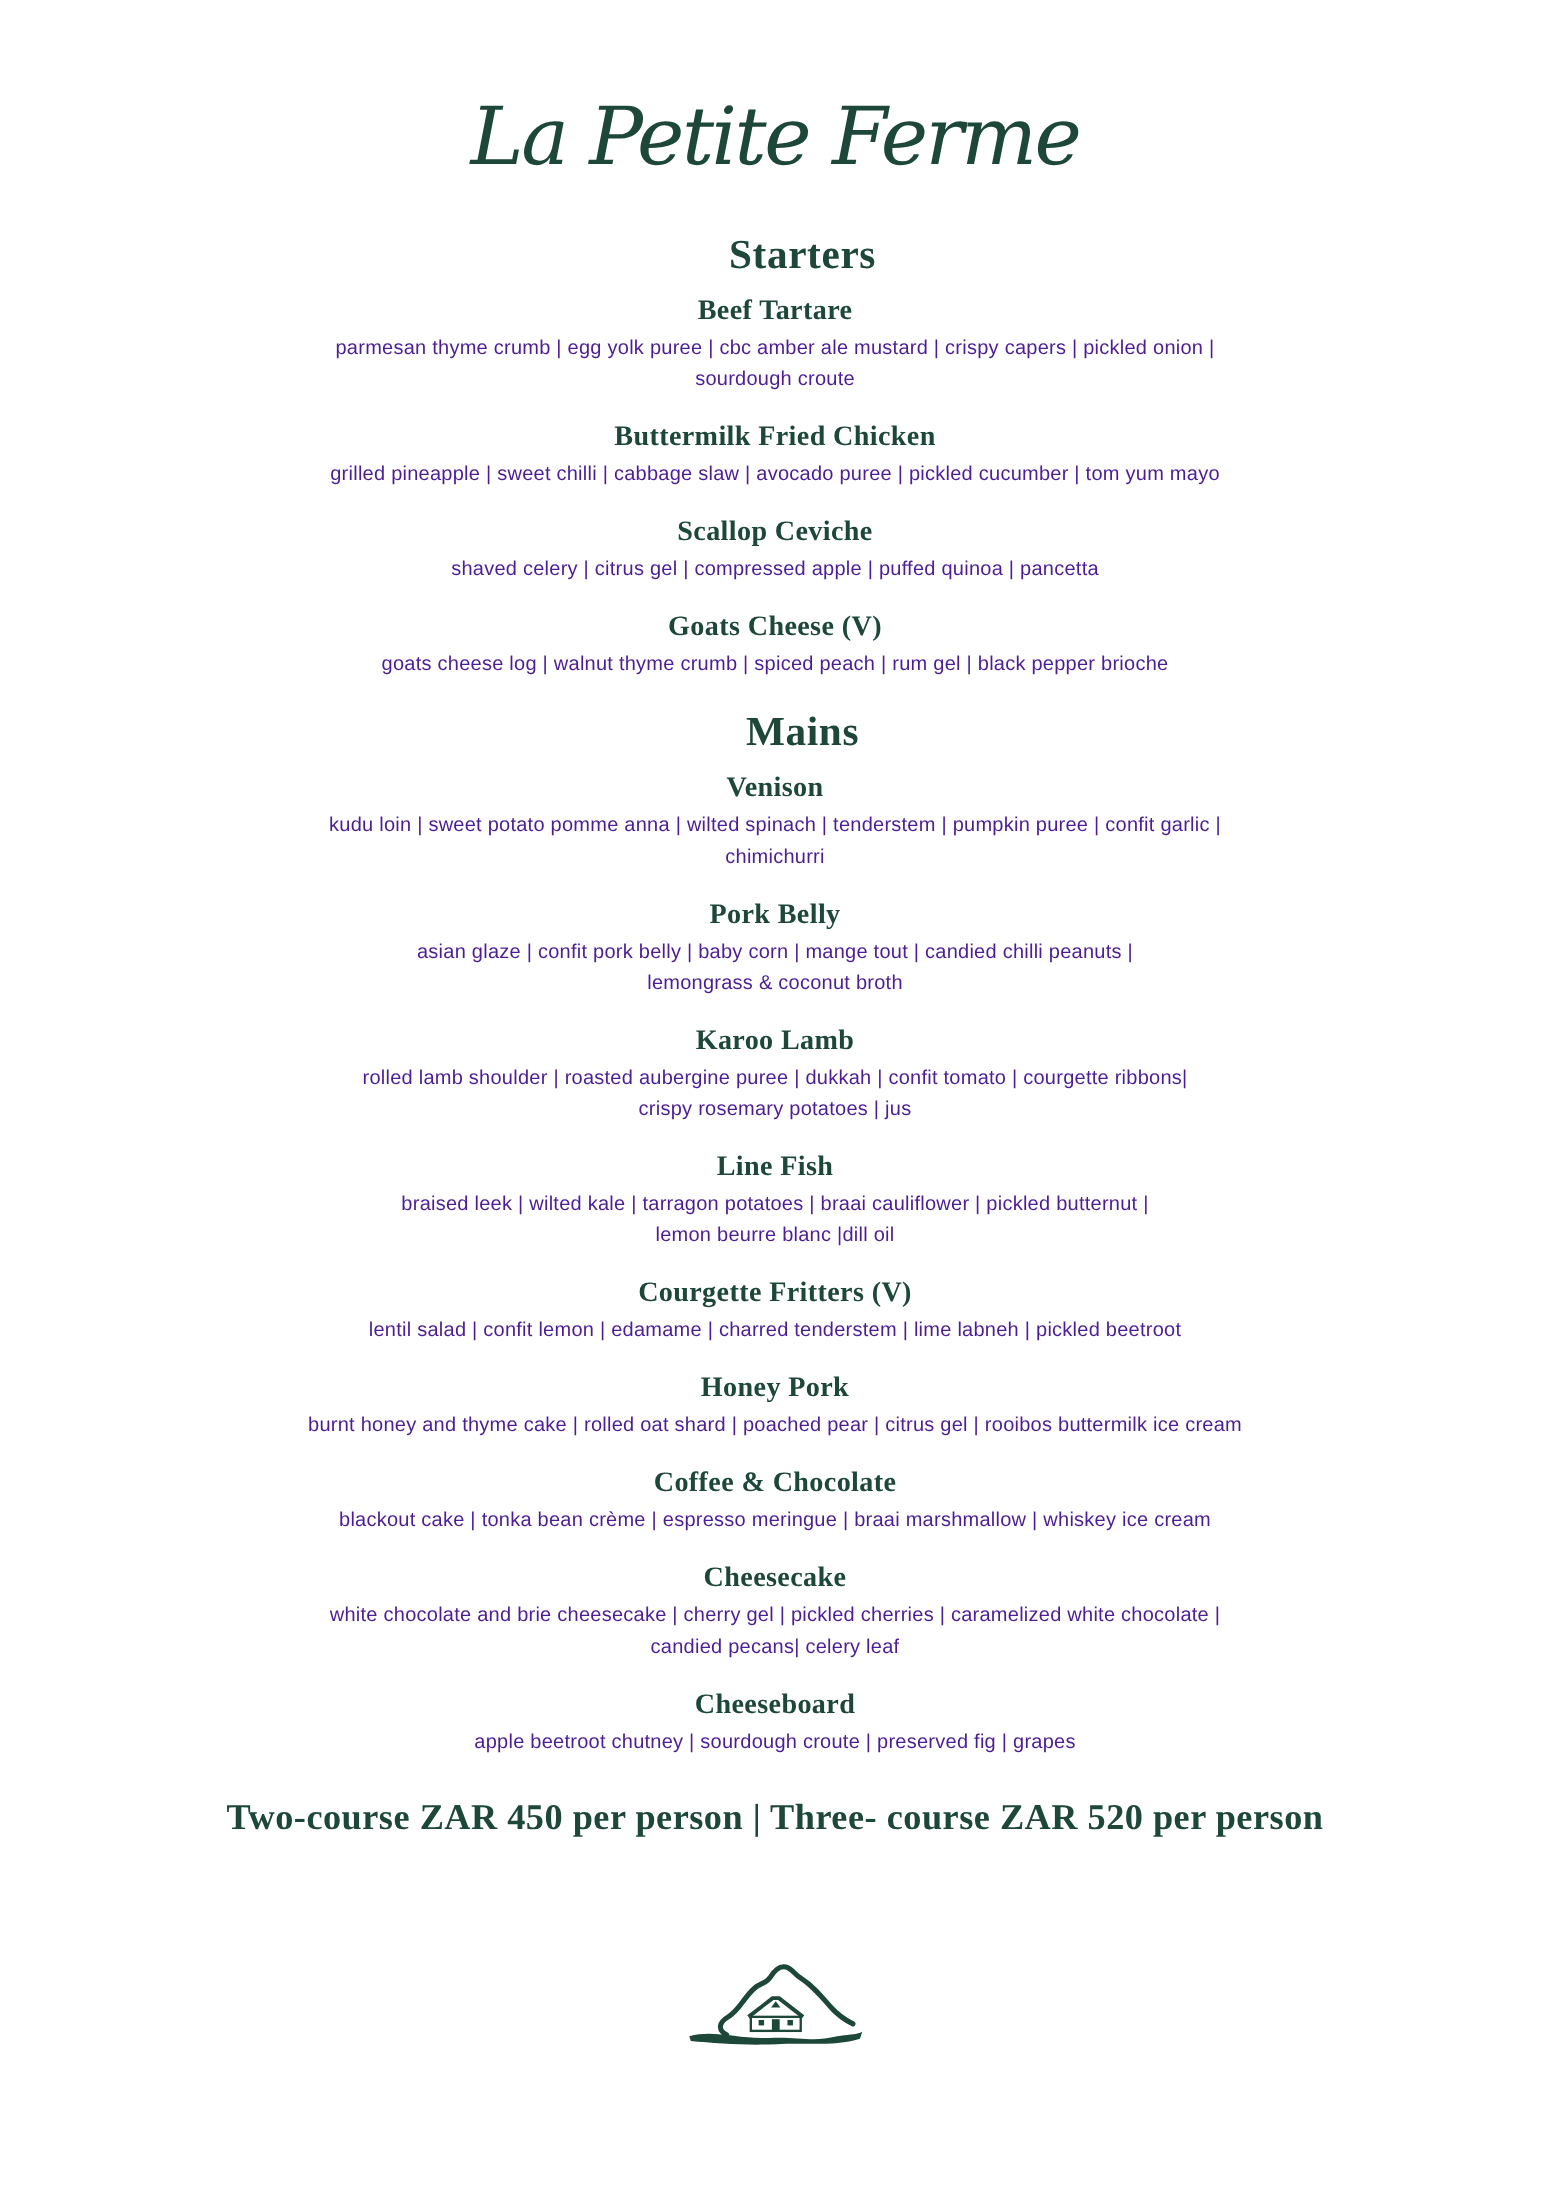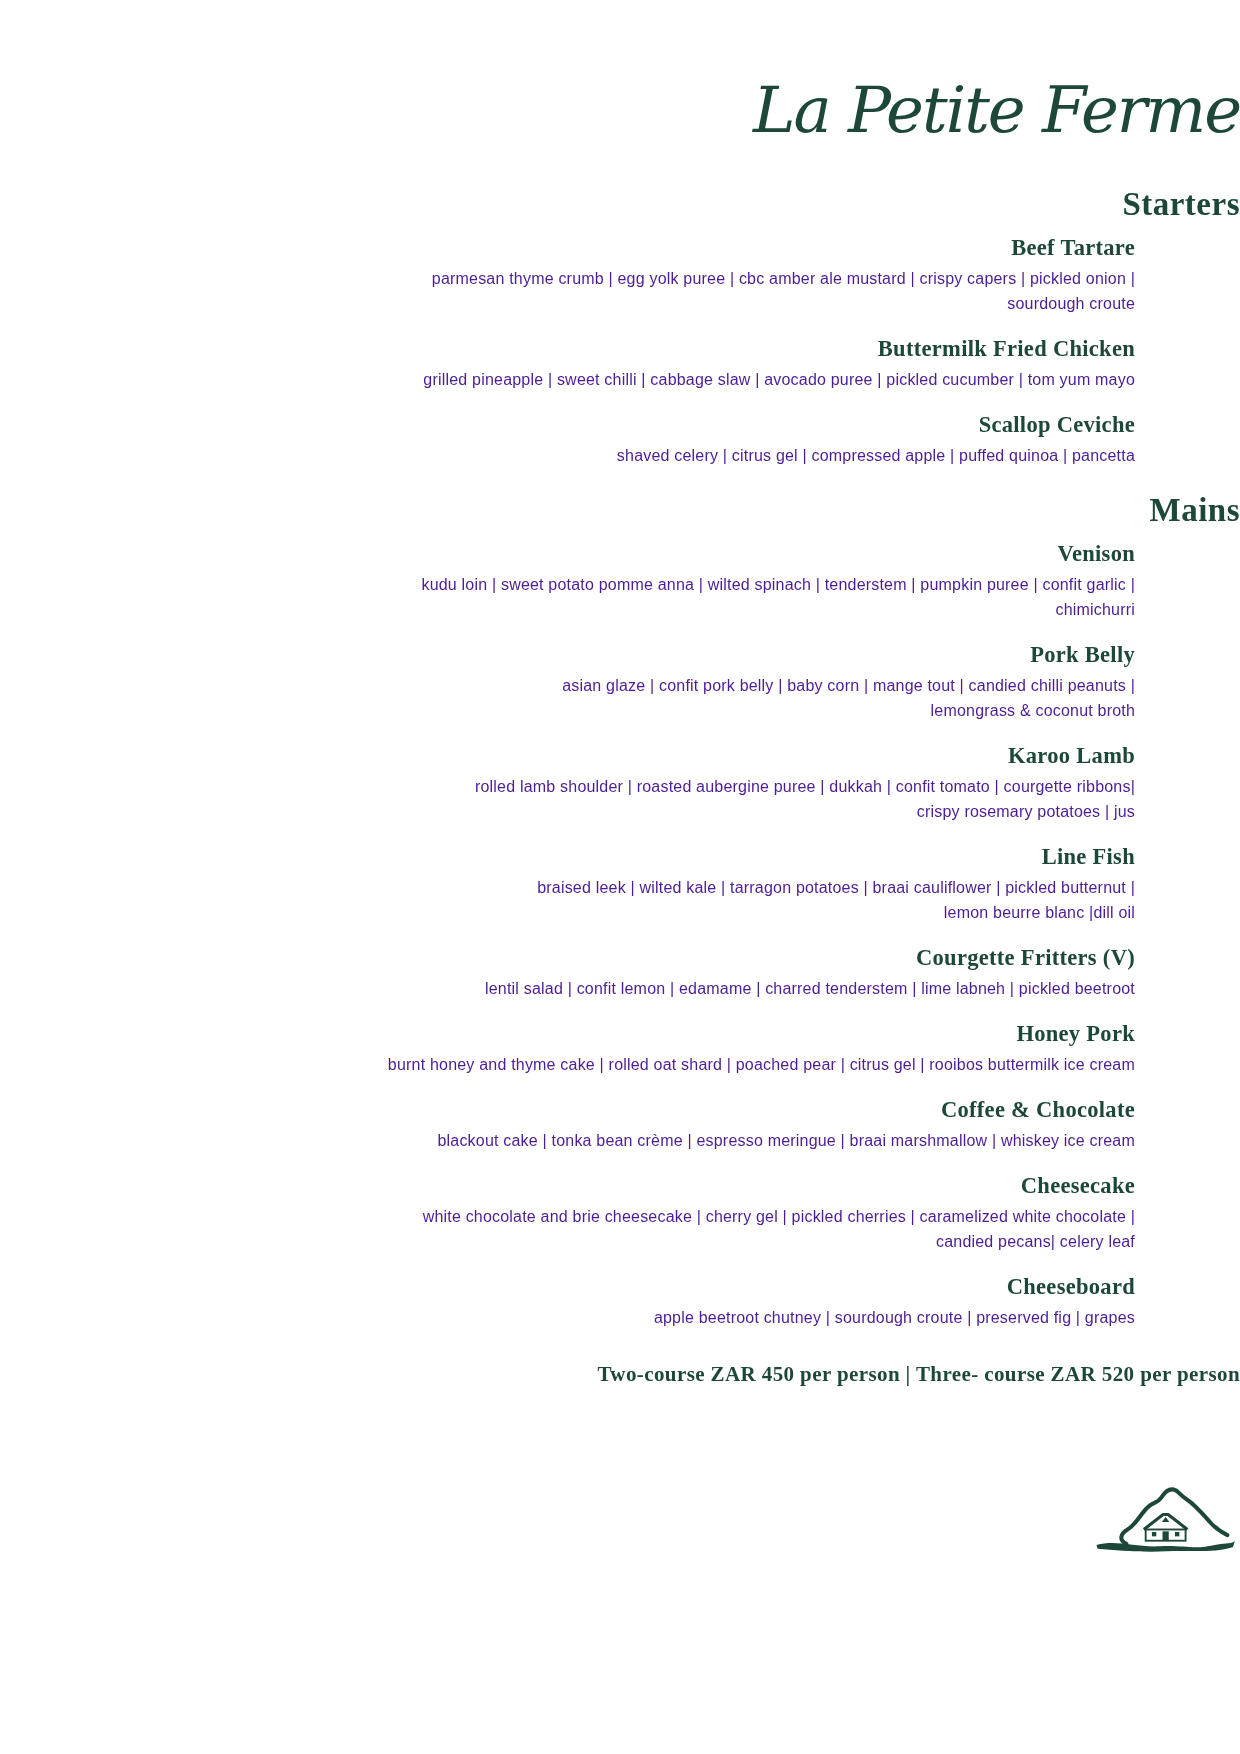--- a/index.html
+++ b/index.html
@@ -8,21 +8,21 @@
     width: 1240px;
     height: 1754px;
     background: #ffffff;
     overflow: hidden;
     font-family: "Liberation Sans", sans-serif;
   }
   .menu-page {
     width: 1240px;
     height: 1754px;
     padding-top: 58px;
-    text-align: right;
+    text-align: center;
   }
   .brand-script {
     font-family: "DejaVu Serif", serif;
     font-style: italic;
     font-weight: 400;
     font-size: 64px;
     line-height: 104px;
     color: #1d4739;
     letter-spacing: -2px;
     margin: 0 auto 4px auto;
@@ -55,21 +55,21 @@
     font-weight: 300;
     line-height: 25px;
     color: #4c1d95;
     letter-spacing: 0.2px;
     margin: 0;
     white-space: pre-line;
   }
   .pricing-line {
     font-family: "Liberation Serif", serif;
     font-weight: 700;
-    font-size: 21px;
+    font-size: 29px;
     color: #1d4739;
     letter-spacing: 0.4px;
     margin: 32px 0 0 0;
   }
   .bottom-logo {
     margin-top: 82px;
   }
 </style>
 </head>
 <body>
@@ -86,20 +86,24 @@
       <p class="dish-desc">parmesan thyme crumb | egg yolk puree | cbc amber ale mustard | crispy capers | pickled onion |
 sourdough croute</p>
     </div>
     <div class="dish">
       <h3 class="dish-name">Buttermilk Fried Chicken</h3>
       <p class="dish-desc">grilled pineapple | sweet chilli | cabbage slaw | avocado puree | pickled cucumber | tom yum mayo</p>
     </div>
     <div class="dish">
       <h3 class="dish-name">Scallop Ceviche</h3>
       <p class="dish-desc">shaved celery | citrus gel | compressed apple | puffed quinoa | pancetta</p>
+    </div>
+    <div class="dish">
+      <h3 class="dish-name">Goats Cheese (V)</h3>
+      <p class="dish-desc">goats cheese log | walnut thyme crumb | spiced peach | rum gel | black pepper brioche</p>
     </div>
   </section>
 
   <section>
     <h2 class="section-title">Mains</h2>
 
     <div class="dish">
       <h3 class="dish-name">Venison</h3>
       <p class="dish-desc">kudu loin | sweet potato pomme anna | wilted spinach | tenderstem | pumpkin puree | confit garlic |
 chimichurri</p>

